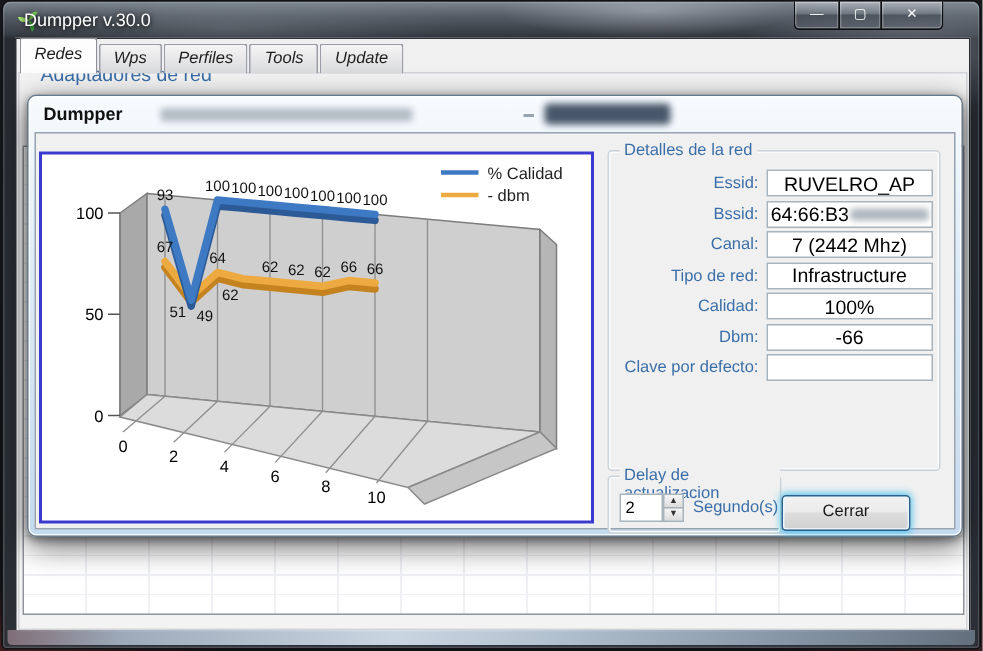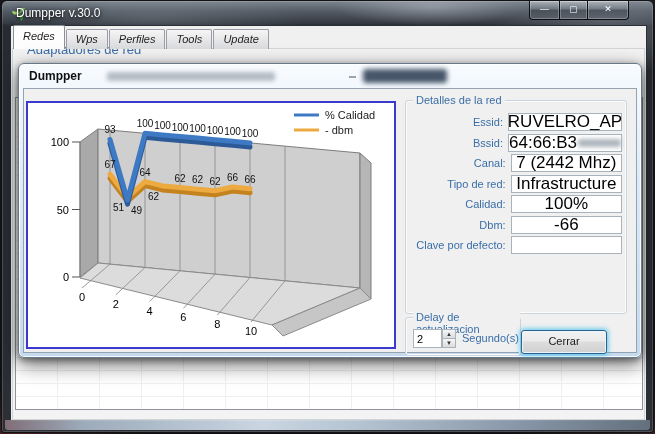--- a/index.html
+++ b/index.html
@@ -91,21 +91,21 @@
   }
   
   .groupbox{position:absolute;border:1px solid #ccd4da;border-radius:3px;box-shadow:inset 0 0 0 1px #fbfcfd;}
   .groupbox-title{position:absolute;top:-7px;left:7px;background:#f0f0f0;padding:0 3px;font-size:11px;}
   .details-box{left:381px;top:11px;width:220px;height:212px;}
   .detail-rows{position:absolute;left:2px;top:12px;right:4px;}
   .drow{display:flex;align-items:center;height:18px;margin-bottom:2.5px;}
   .dlabel{width:100px;text-align:right;font-size:11px;padding-right:5px;white-space:nowrap;}
   .dbox{
     width:112px;height:16px;border:1px solid #a9b3bc;background:#fff;
-    font-size:17px;color:#000;display:flex;align-items:center;justify-content:center;gap:1px;
+    font-size:13px;color:#000;display:flex;align-items:center;justify-content:center;gap:1px;
   }
   .dredact{display:inline-block;width:52px;height:8px;background:#aeb6be;filter:blur(2px);border-radius:2px;}
   .delay-box{left:381px;top:228px;width:114px;height:37px;}
   .spinner{position:absolute;left:7px;top:11px;width:43px;height:19px;}
   .spin-val{
     position:absolute;left:0;top:0;width:24px;height:17px;border:1px solid #a9b3bc;
     font-family:"Liberation Sans",sans-serif;font-size:11px;padding:0 0 0 3px;margin:0;background:#fff;
   }
   .spin-btns{position:absolute;left:29px;top:0;width:14px;height:19px;display:flex;flex-direction:column;}
   .spin-btn{flex:1;border:1px solid #a9b3bc;background:linear-gradient(#f6f6f6,#dcdcdc);font-size:6px;line-height:8px;text-align:center;color:#333;margin-top:-1px;}

